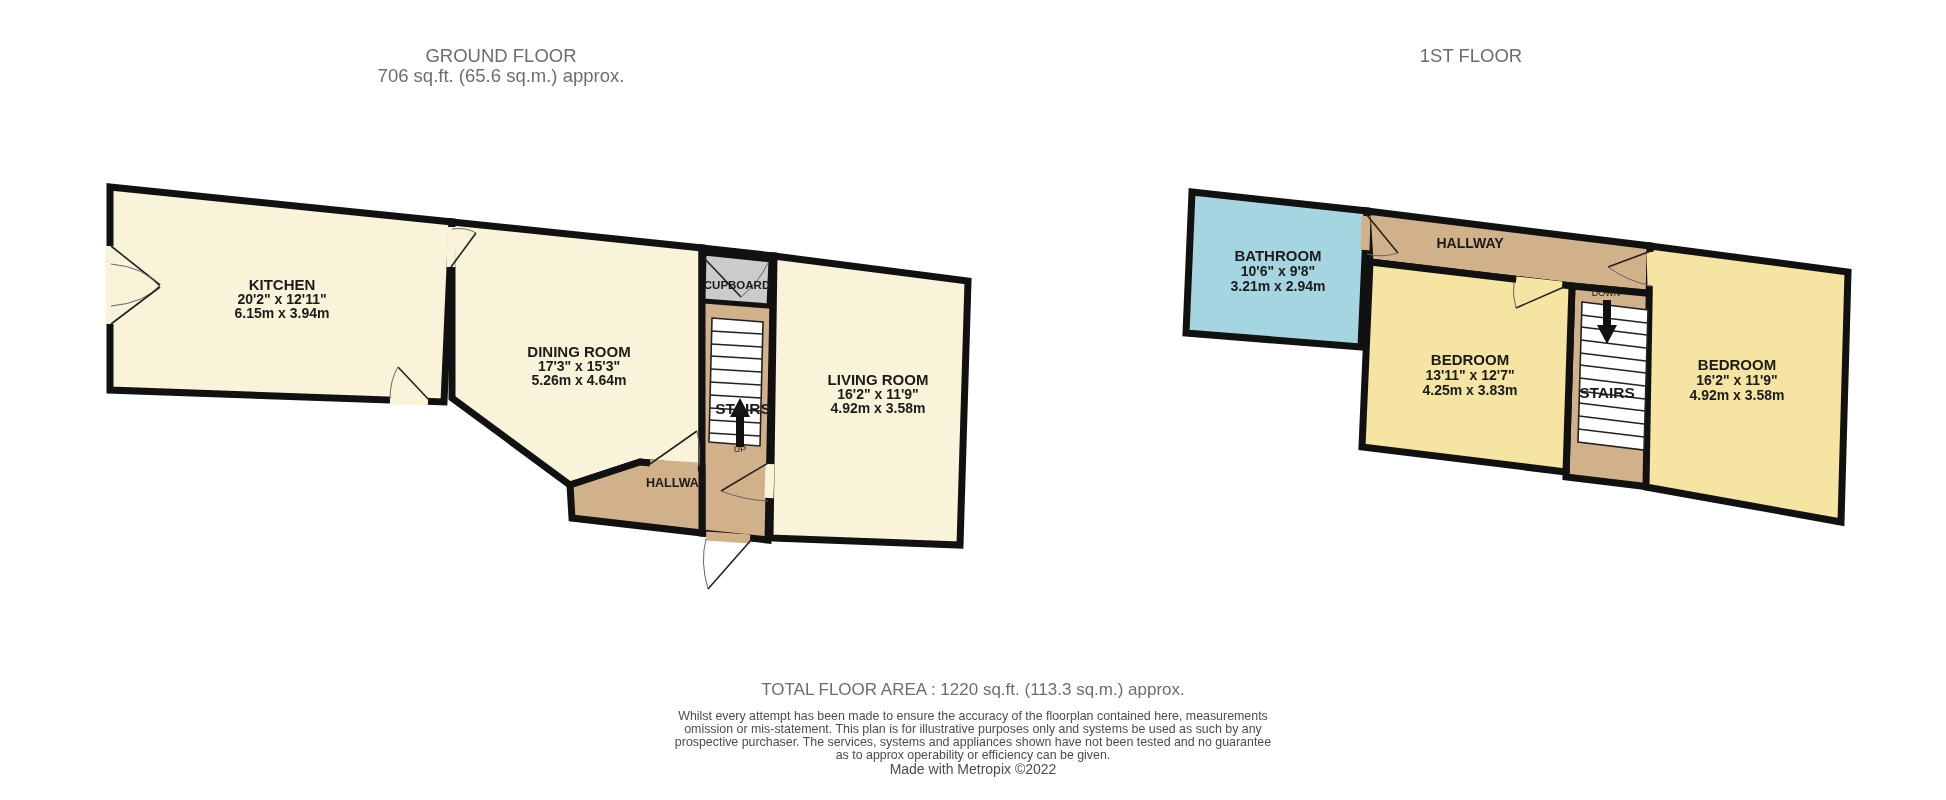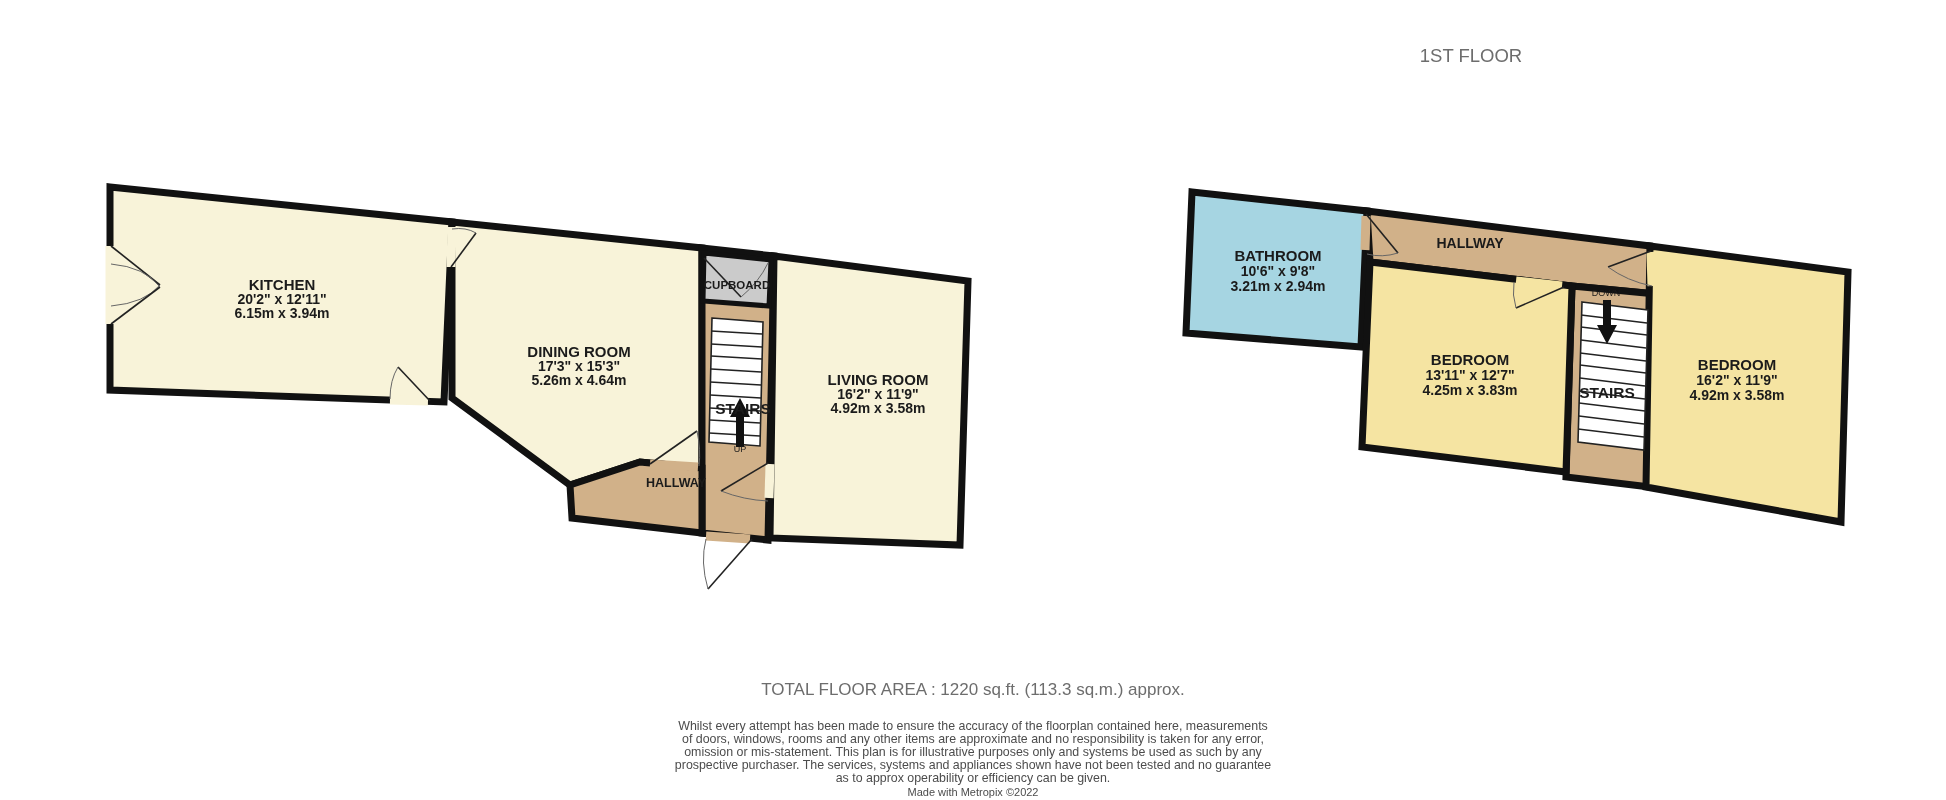--- a/index.html
+++ b/index.html
@@ -3,40 +3,42 @@
 <meta charset="utf-8">
 <style>
   html,body{margin:0;padding:0;background:#fff;}
   .page{position:relative;width:1946px;height:800px;background:#ffffff;overflow:hidden;
         font-family:"Liberation Sans", sans-serif;}
   .floor-title{position:absolute;width:560px;text-align:center;color:#6d6d6d;
                font-size:18.5px;line-height:20px;}
   .floor-title.ground{left:221px;top:46px;}
   .floor-title.first{left:1191px;top:46px;}
   .footer{position:absolute;left:0;top:680px;width:100%;text-align:center;}
-  .footer .total{font-size:17px;color:#6d6d6d;margin-bottom:20px;}
+  .footer .total{font-size:17px;color:#6d6d6d;margin-bottom:10px;}
   .footer .disclaimer{font-size:12.4px;line-height:13px;color:#4c4c4c;}
-  .footer .credit{font-size:11px;line-height:13px;color:#4c4c4c;margin-top:1px;}
+  .footer .credit{font-size:14px;line-height:13px;color:#4c4c4c;margin-top:1px;}
   svg{position:absolute;left:0;top:0;}
   text{font-family:"Liberation Sans", sans-serif;fill:#1b1b1b;}
   .room-name{font-size:15px;font-weight:bold;}
   .room-dim{font-size:14px;font-weight:bold;}
   .small-label{font-size:9px;}
   .wall{stroke:#111111;stroke-width:7;stroke-linejoin:miter;}
   .innerwall{stroke:#111111;stroke-width:5;stroke-linejoin:miter;}
   .leaf{stroke:#222222;stroke-width:1.6;fill:none;}
   .swing{stroke:#666666;stroke-width:1;fill:none;}
   .tread{stroke:#222222;stroke-width:1.6;}
 </style>
 </head>
 <body>
 
 <div class="page">
 
   <div class="floor-title ground">
+    <div>GROUND FLOOR</div>
+    <div>706 sq.ft. (65.6 sq.m.) approx.</div>
   </div>
 
   <div class="floor-title first">
     <div>1ST FLOOR</div>
   </div>
 
   <svg width="1946" height="800" viewBox="0 0 1946 800">
 
     <g>
       <polygon class="wall" points="110,187 452,222 444,402 110,390" fill="#f8f3d9"></polygon>
@@ -165,21 +167,20 @@
 
       <text x="1607" y="398" font-size="15.5" font-weight="bold">STAIRS</text>
       <text class="small-label" x="1606" y="296">DOWN</text>
     </g>
   </svg>
 
   <div class="footer">
     <div class="total">TOTAL FLOOR AREA : 1220 sq.ft. (113.3 sq.m.) approx.</div>
     <div class="disclaimer">
       <div>Whilst every attempt has been made to ensure the accuracy of the floorplan contained here, measurements</div>
-      <div>of doors, windows, rooms and any other items are approximate and no responsibility is taken for any error,</div>
       <div>omission or mis-statement. This plan is for illustrative purposes only and systems be used as such by any</div>
       <div>prospective purchaser. The services, systems and appliances shown have not been tested and no guarantee</div>
       <div>as to approx operability or efficiency can be given.</div>
     </div>
     <div class="credit">Made with Metropix ©2022</div>
   </div>
 
 </div>
 
 </body></html>

